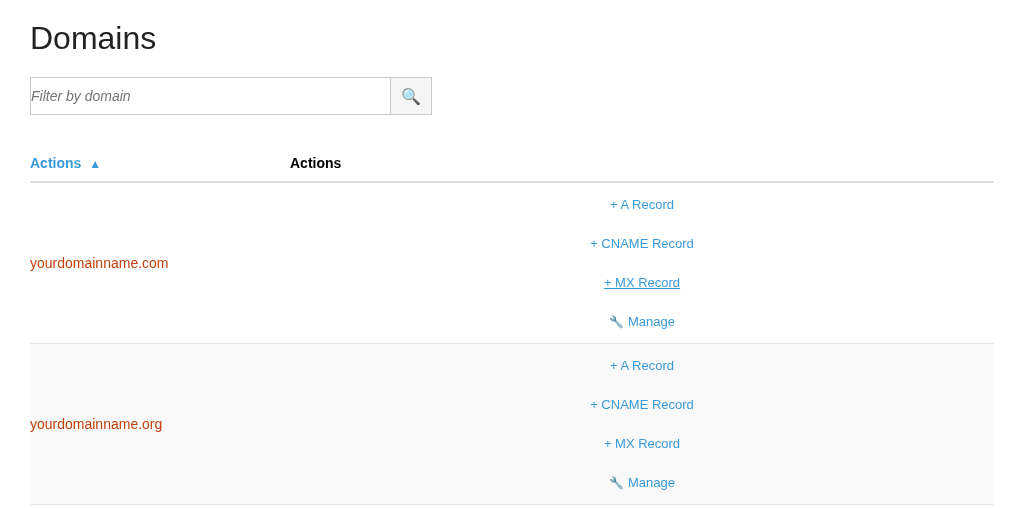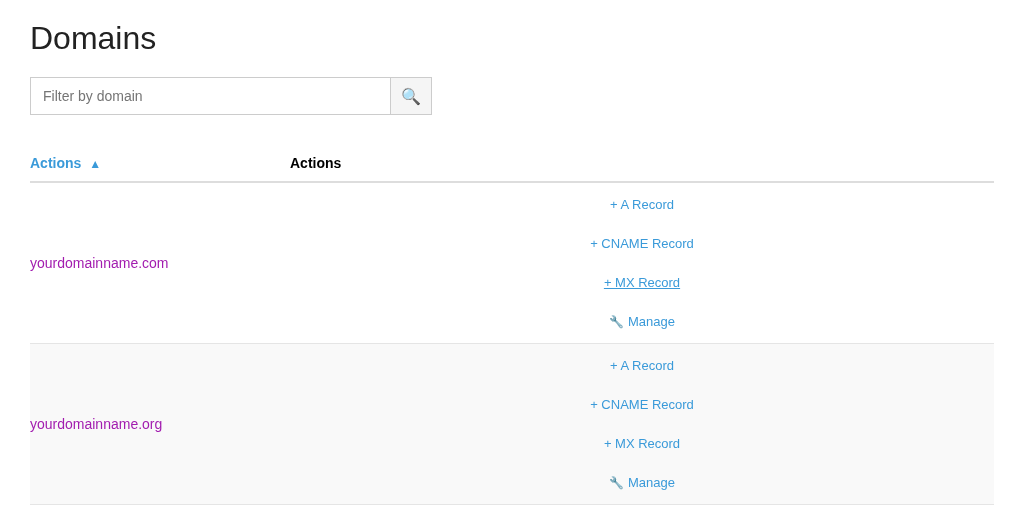--- a/index.html
+++ b/index.html
@@ -28,25 +28,26 @@
       display: flex;
       align-items: center;
       margin-bottom: 30px;
     }
 
     .search-input {
       width: 360px;
       height: 38px;
       border: 1px solid #ccc;
       border-right: none;
-      padding: 0 12px;
+      padding: 0 0;
       font-size: 14px;
       color: #a16207;
       outline: none;
       background: #fff;
+      font-style: italic;
     }
 
     .search-button {
       width: 42px;
       height: 38px;
       border: 1px solid #ccc;
       background: #f5f5f5;
       cursor: pointer;
       display: flex;
       align-items: center;
@@ -95,21 +96,21 @@
       background: #ffffff;
     }
 
     .domains-table tbody td {
       padding: 14px 0;
       font-size: 14px;
       vertical-align: middle;
     }
 
     .td-domain {
-      color: #a21caf;
+      color: #c2410c;
       font-size: 14px;
       width: 260px;
       margin-top: 19px;
     }
 
     .td-actions {
       display: flex;
       align-items: center;
       gap: 24px;
       flex-direction: column;

